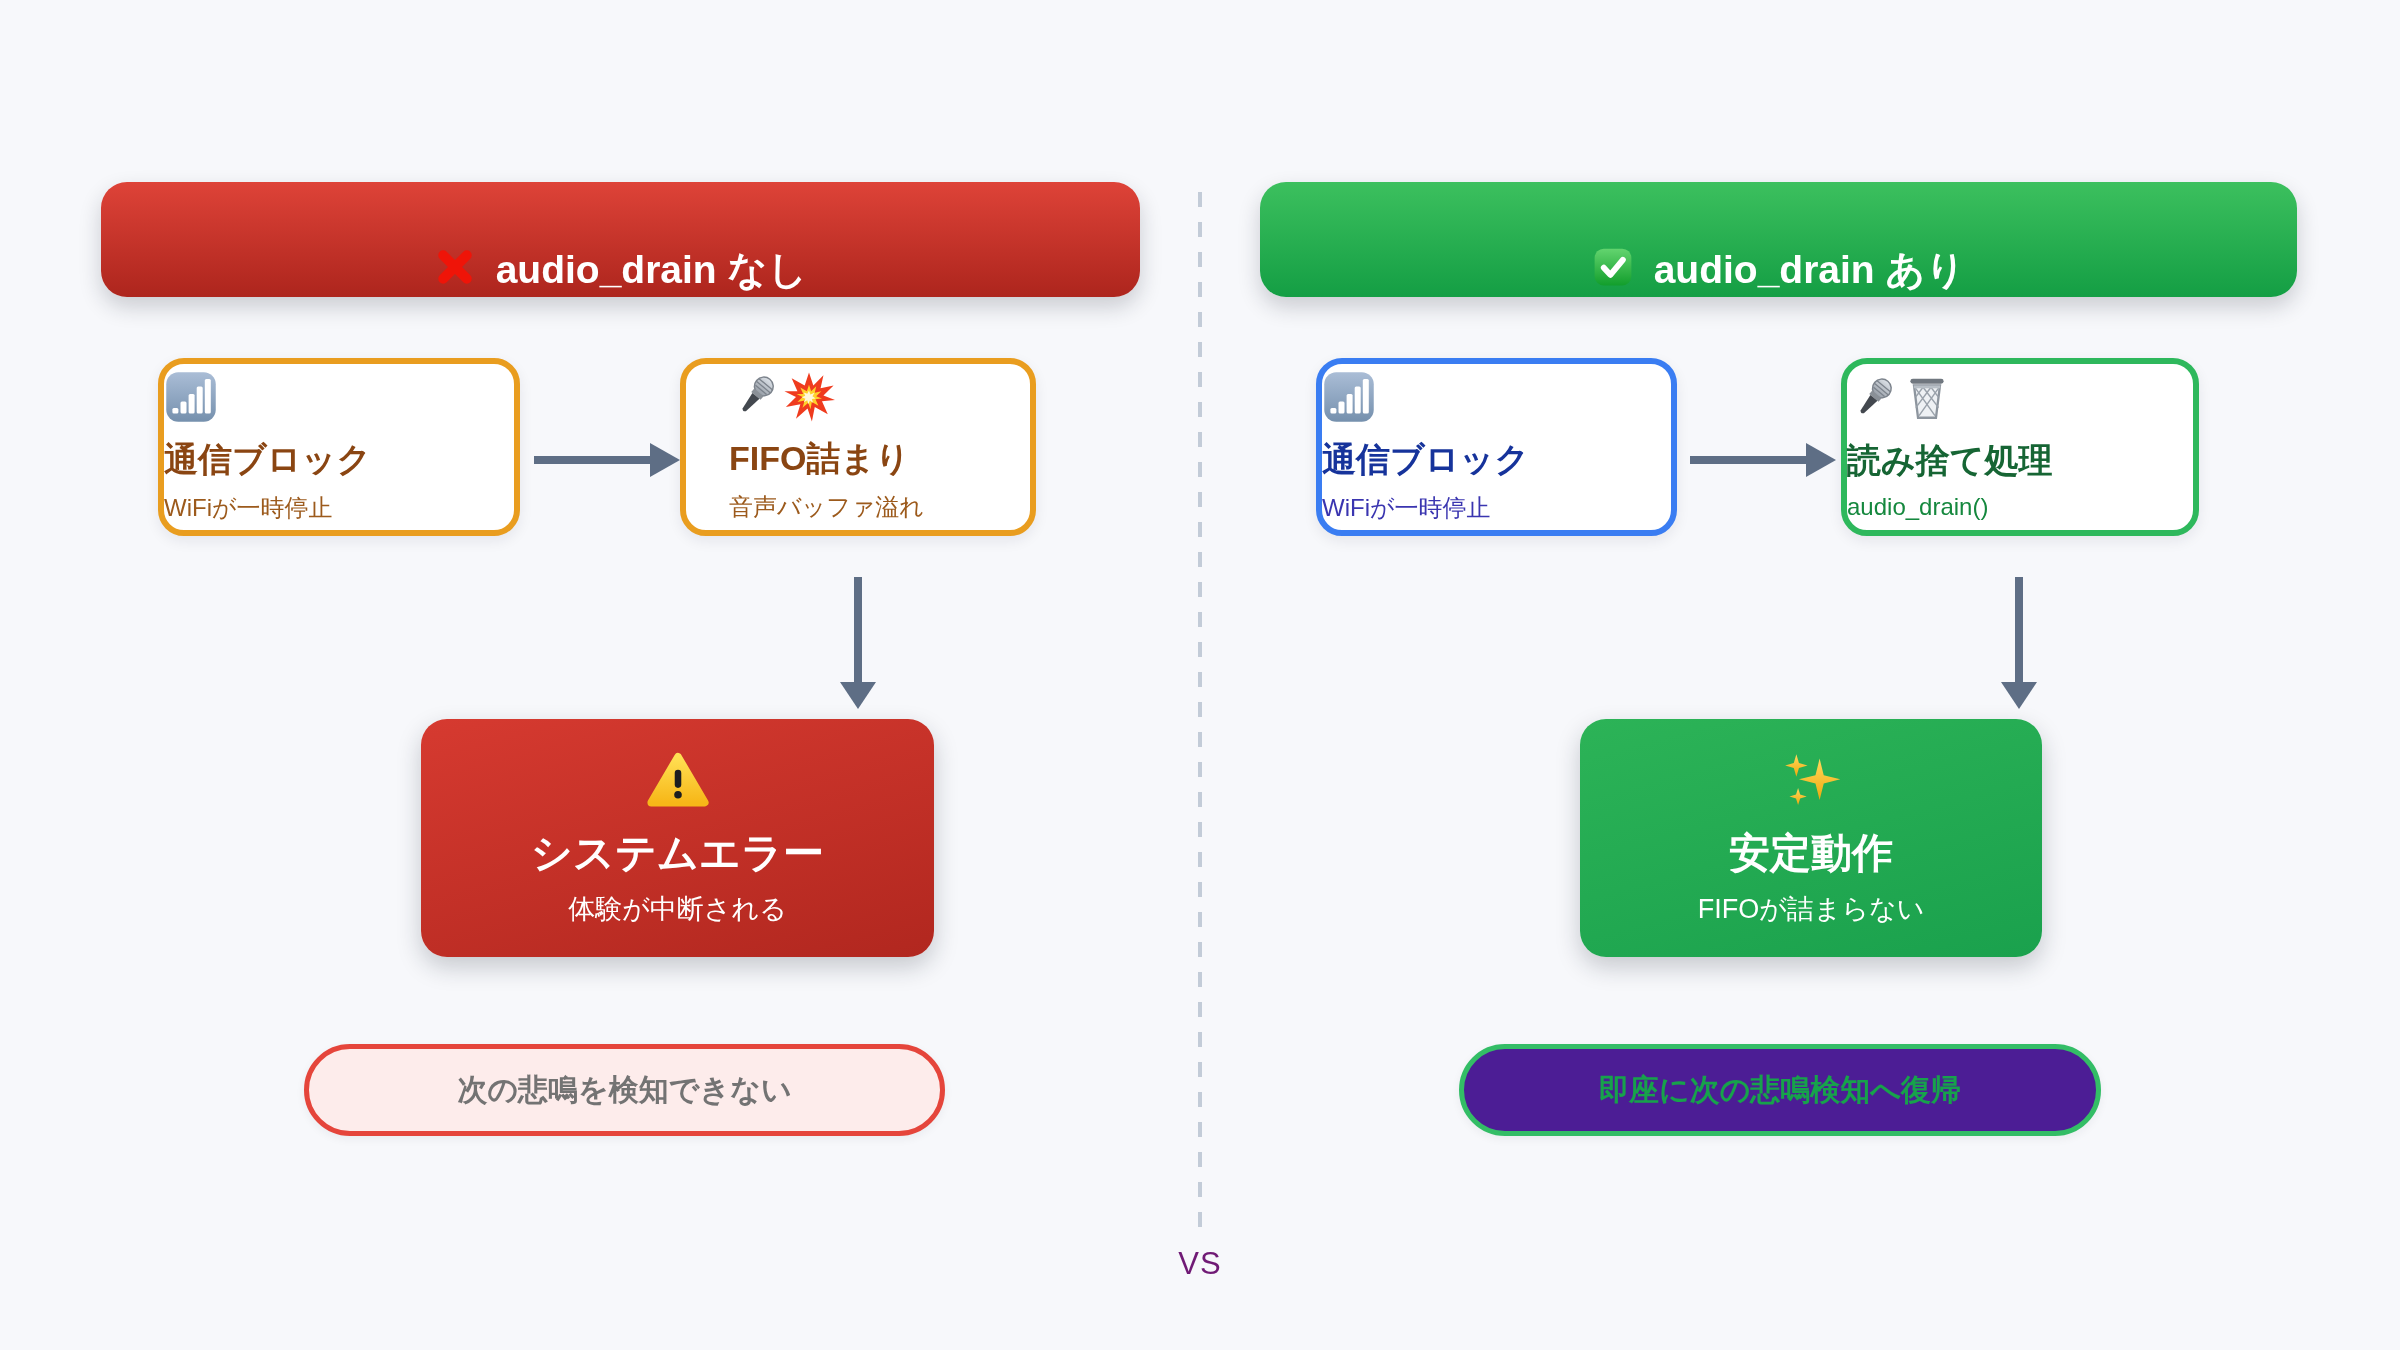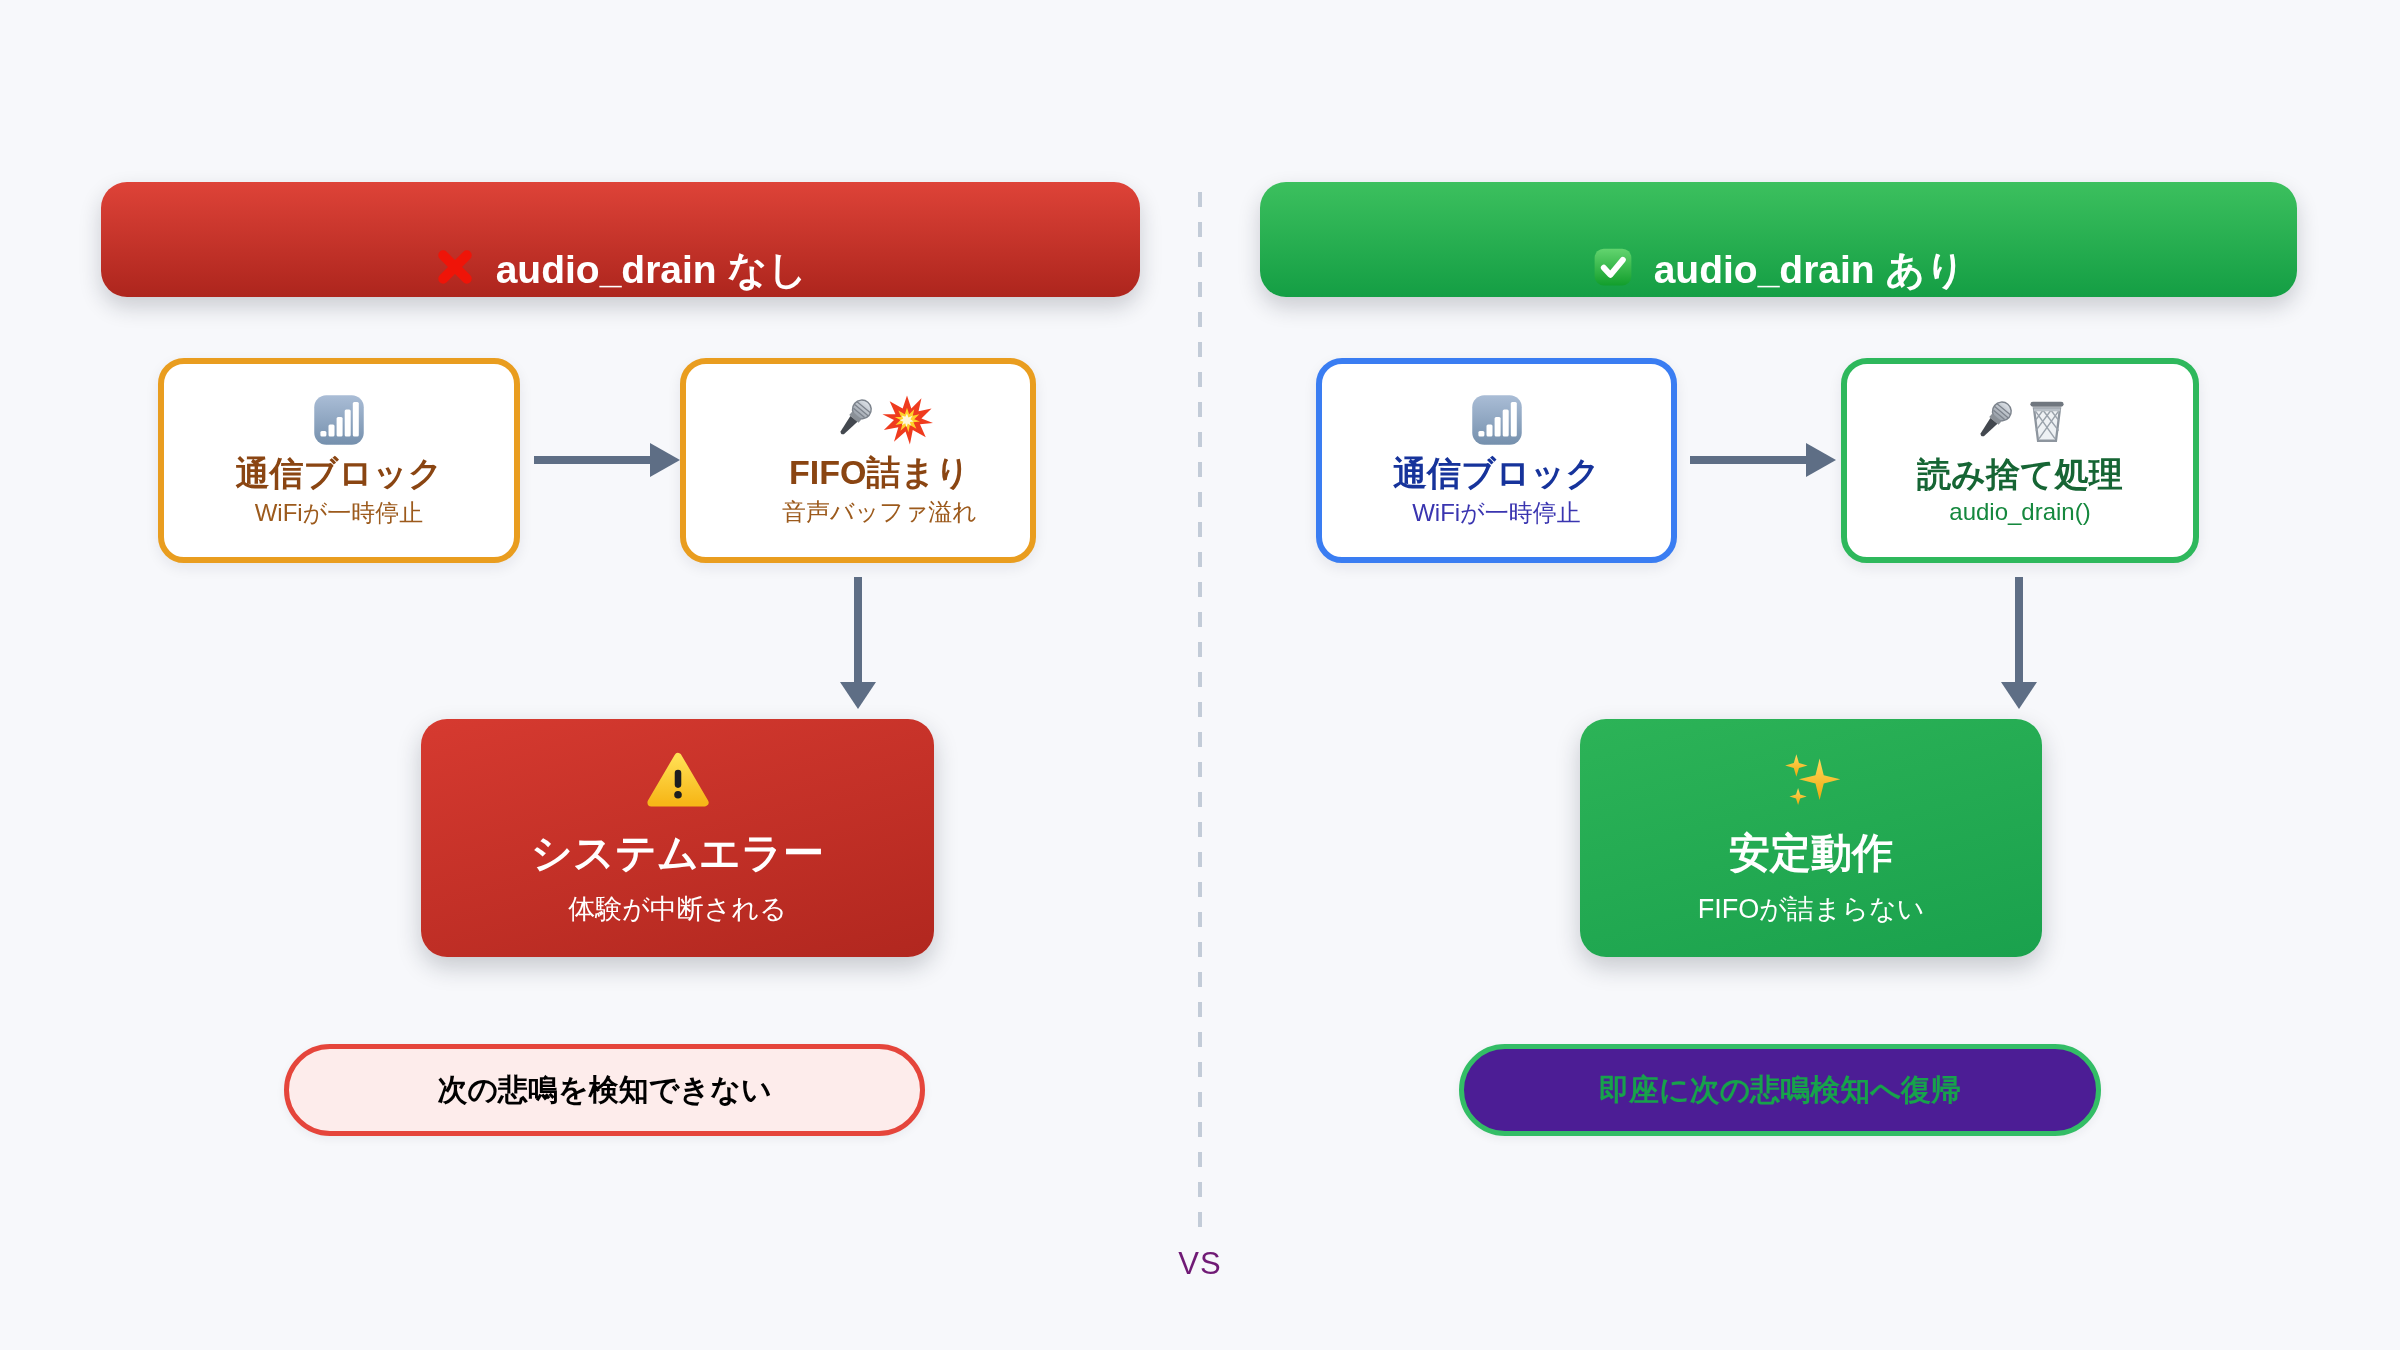--- a/index.html
+++ b/index.html
@@ -15,22 +15,22 @@
   .hdr{
     position:absolute;top:182px;height:115px;border-radius:26px;
     display:flex;align-items:flex-end;justify-content:center;gap:20px;
     color:#ffffff;font-size:39px;font-weight:700;
     box-shadow:0 10px 22px rgba(25,30,45,.20);
   }
   .hdr-red{left:101px;width:1039px;background:linear-gradient(180deg,#de4338,#ad251d);}
   .hdr-green{left:1260px;width:1037px;background:linear-gradient(180deg,#3cc05e,#149e44);}
   
   .step{
-    position:absolute;top:358px;height:205px;background:#ffffff;border-radius:26px;
-    display:flex;flex-direction:column;align-items:center;justify-content:center;
+    position:absolute;top:358px;height:178px;background:#ffffff;border-radius:26px;
+    display:flex;flex-direction:column;justify-content:center;gap:9px;
     box-sizing:border-box;box-shadow:0 5px 14px rgba(25,30,45,.08);
   }
   .step-l1{left:158px;width:362px;border:6px solid #e99d1f;}
   .step-l2{left:680px;width:356px;border:6px solid #e99d1f;padding-left:43px;}
   .step-r1{left:1316px;width:361px;border:6px solid #3a7df2;}
   .step-r2{left:1841px;width:358px;border:6px solid #2eb85c;}
   .step .ttl{font-size:34px;font-weight:700;}
   .step .sub{font-size:24px;}
   .step-l1 .ttl,.step-l2 .ttl{color:#8a4512;}
   .step-l1 .sub,.step-l2 .sub{color:#9c5a1c;}
@@ -48,21 +48,21 @@
   .result-red{left:421px;width:513px;background:linear-gradient(165deg,#d63a30,#b1271f);}
   .result-green{left:1580px;width:462px;background:linear-gradient(165deg,#2cb357,#1aa14d);}
   .result .ttl{font-size:41px;font-weight:700;}
   .result .sub{font-size:27px;}
   
   .note{
     position:absolute;top:1044px;height:92px;border-radius:46px;box-sizing:border-box;
     display:flex;align-items:center;justify-content:center;
     font-size:30px;font-weight:700;box-shadow:0 3px 10px rgba(25,30,45,.06);
   }
-  .note-red{left:284px;width:641px;background:#fdeceb;border:5px solid #e5453b;color:#000000;}
+  .note-red{left:304px;width:641px;background:#fdeceb;border:5px solid #e5453b;color:#737373;}
   .note-green{left:1459px;width:642px;background:#4c1d95;border:5px solid #33bd66;color:#17a24b;}
   
   .arrow-h{position:absolute;width:146px;height:34px;}
   .arrow-h .shaft{position:absolute;left:0;top:13px;width:118px;height:8px;background:#5e6e85;}
   .arrow-h .head{position:absolute;right:0;top:0;width:0;height:0;
     border-left:30px solid #5e6e85;border-top:17px solid transparent;border-bottom:17px solid transparent;}
   .arrow-v{position:absolute;width:36px;height:132px;}
   .arrow-v .shaft{position:absolute;left:14px;top:0;width:8px;height:107px;background:#5e6e85;}
   .arrow-v .head{position:absolute;left:0;bottom:0;width:0;height:0;
     border-top:27px solid #5e6e85;border-left:18px solid transparent;border-right:18px solid transparent;}

